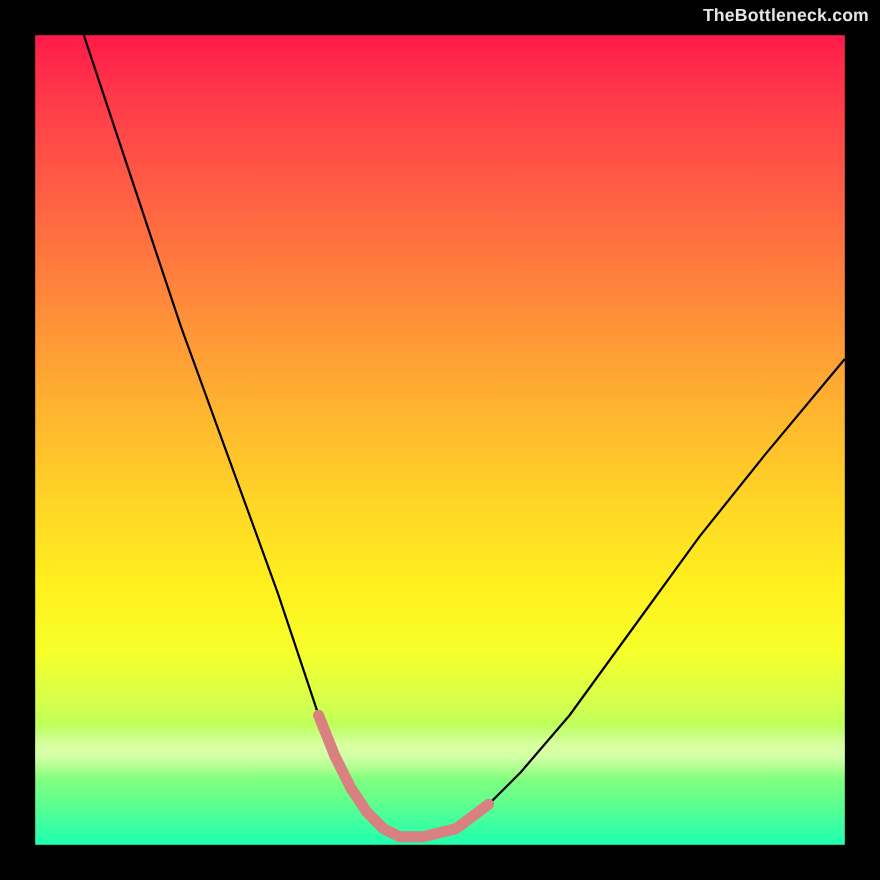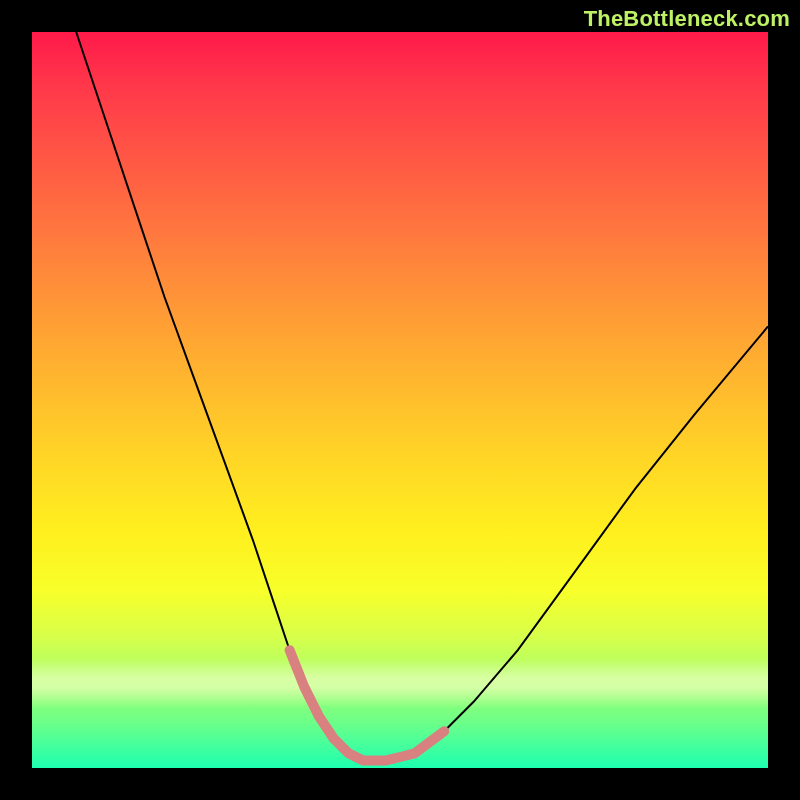--- a/index.html
+++ b/index.html
@@ -58,22 +58,22 @@
     left: 0;
     top: 0;
     width: 100%;
     height: 100%;
     overflow: visible;
   }
   .watermark {
     position: absolute;
     top: 6px;
     right: 10px;
-    color: #bef264;
-    font-size: 22px;
+    color: #e5e5e5;
+    font-size: 16px;
     font-weight: 600;
     letter-spacing: 0.2px;
   }
 </style>
 </head>
 <body>
 
 <div class="canvas-wrap">
 
   <div class="watermark">TheBottleneck.com</div>

